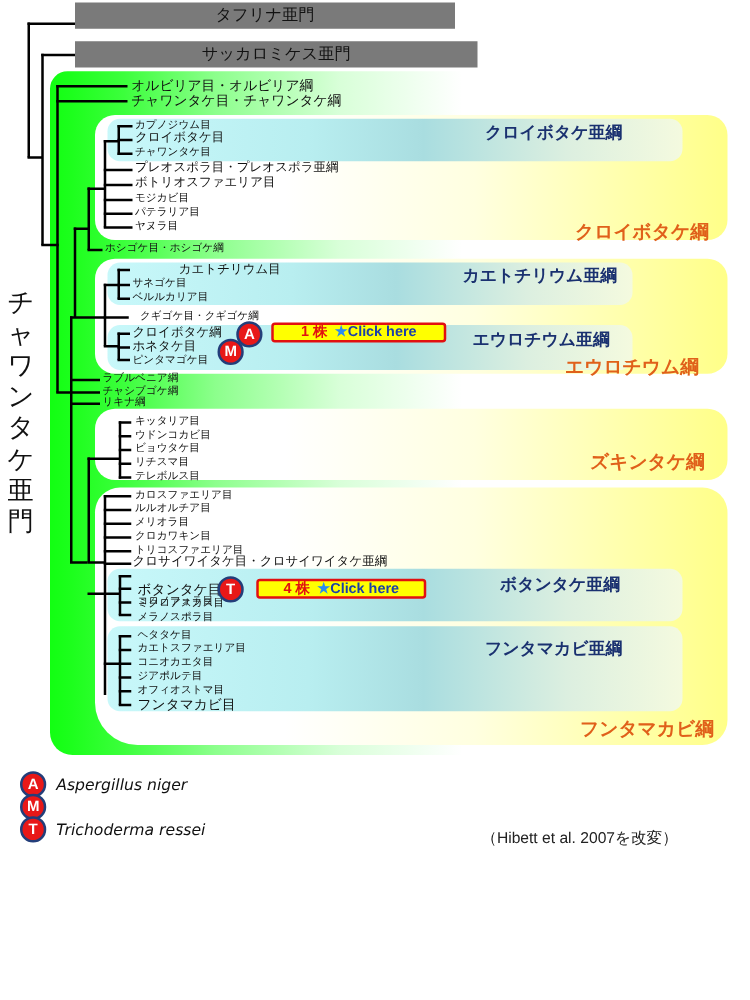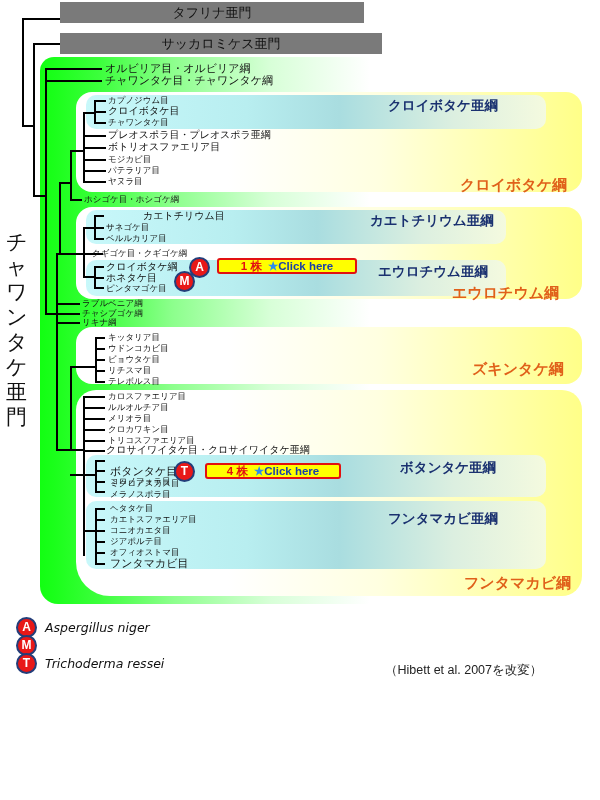--- a/index.html
+++ b/index.html
@@ -160,21 +160,21 @@
 <div class="abs label" style="left:108px;top:165px;">パテラリア目</div>
 <div class="abs label" style="left:108px;top:176px;">ヤヌラ目</div>
 <div class="abs class-title" style="left:460px;top:176px;">クロイボタケ綱</div>
 
 <div class="abs label" style="left:84px;top:194px;">ホシゴケ目・ホシゴケ綱</div>
 
 <div class="abs label mid" style="left:106px;top:210px;margin-left:37px;">カエトチリウム目</div>
 <div class="abs label" style="left:106px;top:222px;">サネゴケ目</div>
 <div class="abs label" style="left:106px;top:233px;">ベルルカリア目</div>
 <div class="abs sub-title" style="left:370px;top:212px;">カエトチリウム亜綱</div>
-<div class="abs label" style="left:92px;top:248px;text-align:center;">クギゴケ目・クギゴケ綱</div>
+<div class="abs label" style="left:112px;top:248px;text-align:center;">クギゴケ目・クギゴケ綱</div>
 <div class="abs label mid" style="left:106px;top:261px;">クロイボタケ綱</div>
 <div class="abs label mid" style="left:106px;top:272px;">ホネタケ目</div>
 <div class="abs label" style="left:106px;top:283px;">ピンタマゴケ目</div>
 
 <div class="abs badge" style="left:189px;top:257px;">A</div>
 <div class="abs badge" style="left:174px;top:271px;">M</div>
 
 <div class="abs click-btn" style="left:217px;top:258px;width:136px;">
   <span class="count">1 株</span><span class="star">★</span><span class="txt">Click here</span>
 </div>

